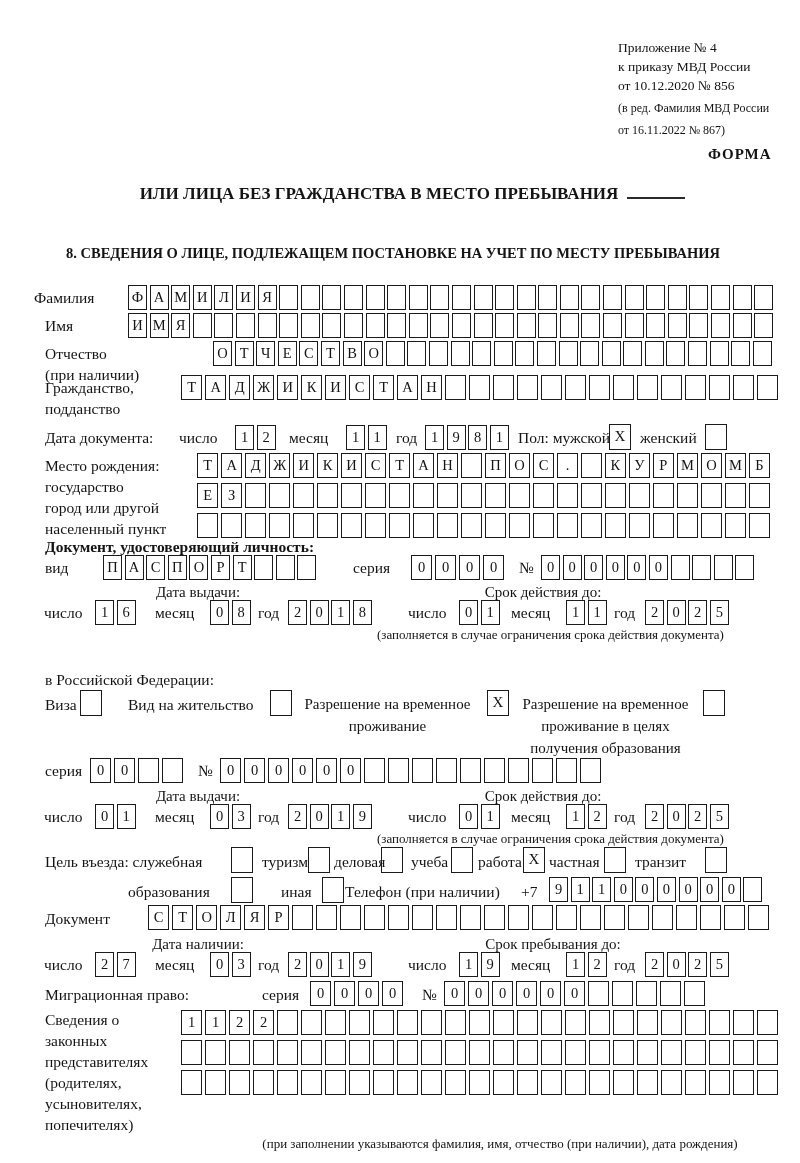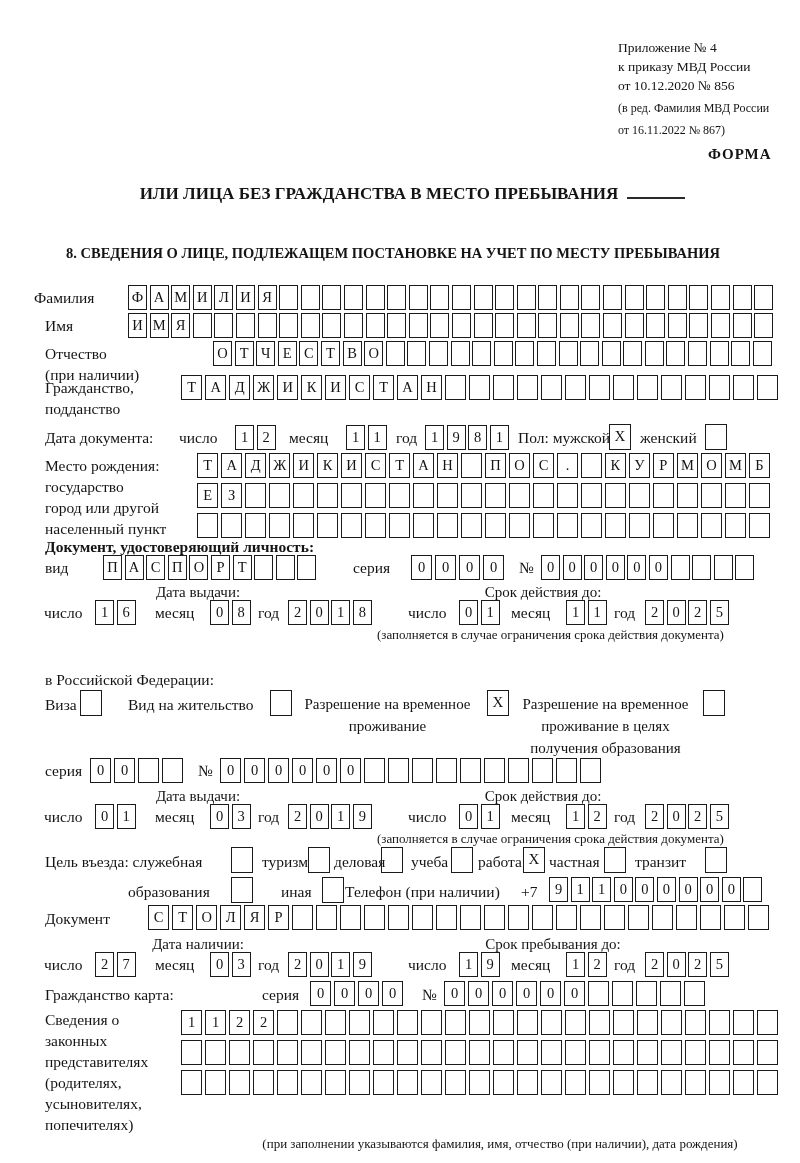--- a/index.html
+++ b/index.html
@@ -524,21 +524,21 @@
       <span class="c">2</span>
     </span>
   <span class="lbl" style="left:614px;top:956px">год</span>
   <span class="cells" style="left:645px;top:952px">
       <span class="c">2</span>
       <span class="c">0</span>
       <span class="c">2</span>
       <span class="c">5</span>
     </span>
 
-  <span class="lbl" style="left:45px;top:986px">Гражданство карта:</span>
+  <span class="lbl" style="left:45px;top:986px">Миграционная право:</span>
   <span class="lbl" style="left:262px;top:986px">серия</span>
   <span class="cells wide" style="left:310px;top:981px">
       <span class="c">0</span>
       <span class="c">0</span>
       <span class="c">0</span>
       <span class="c">0</span>
     </span>
   <span class="lbl" style="left:422px;top:986px">№</span>
   <span class="cells wide" style="left:444px;top:981px">
       <span class="c">0</span>

